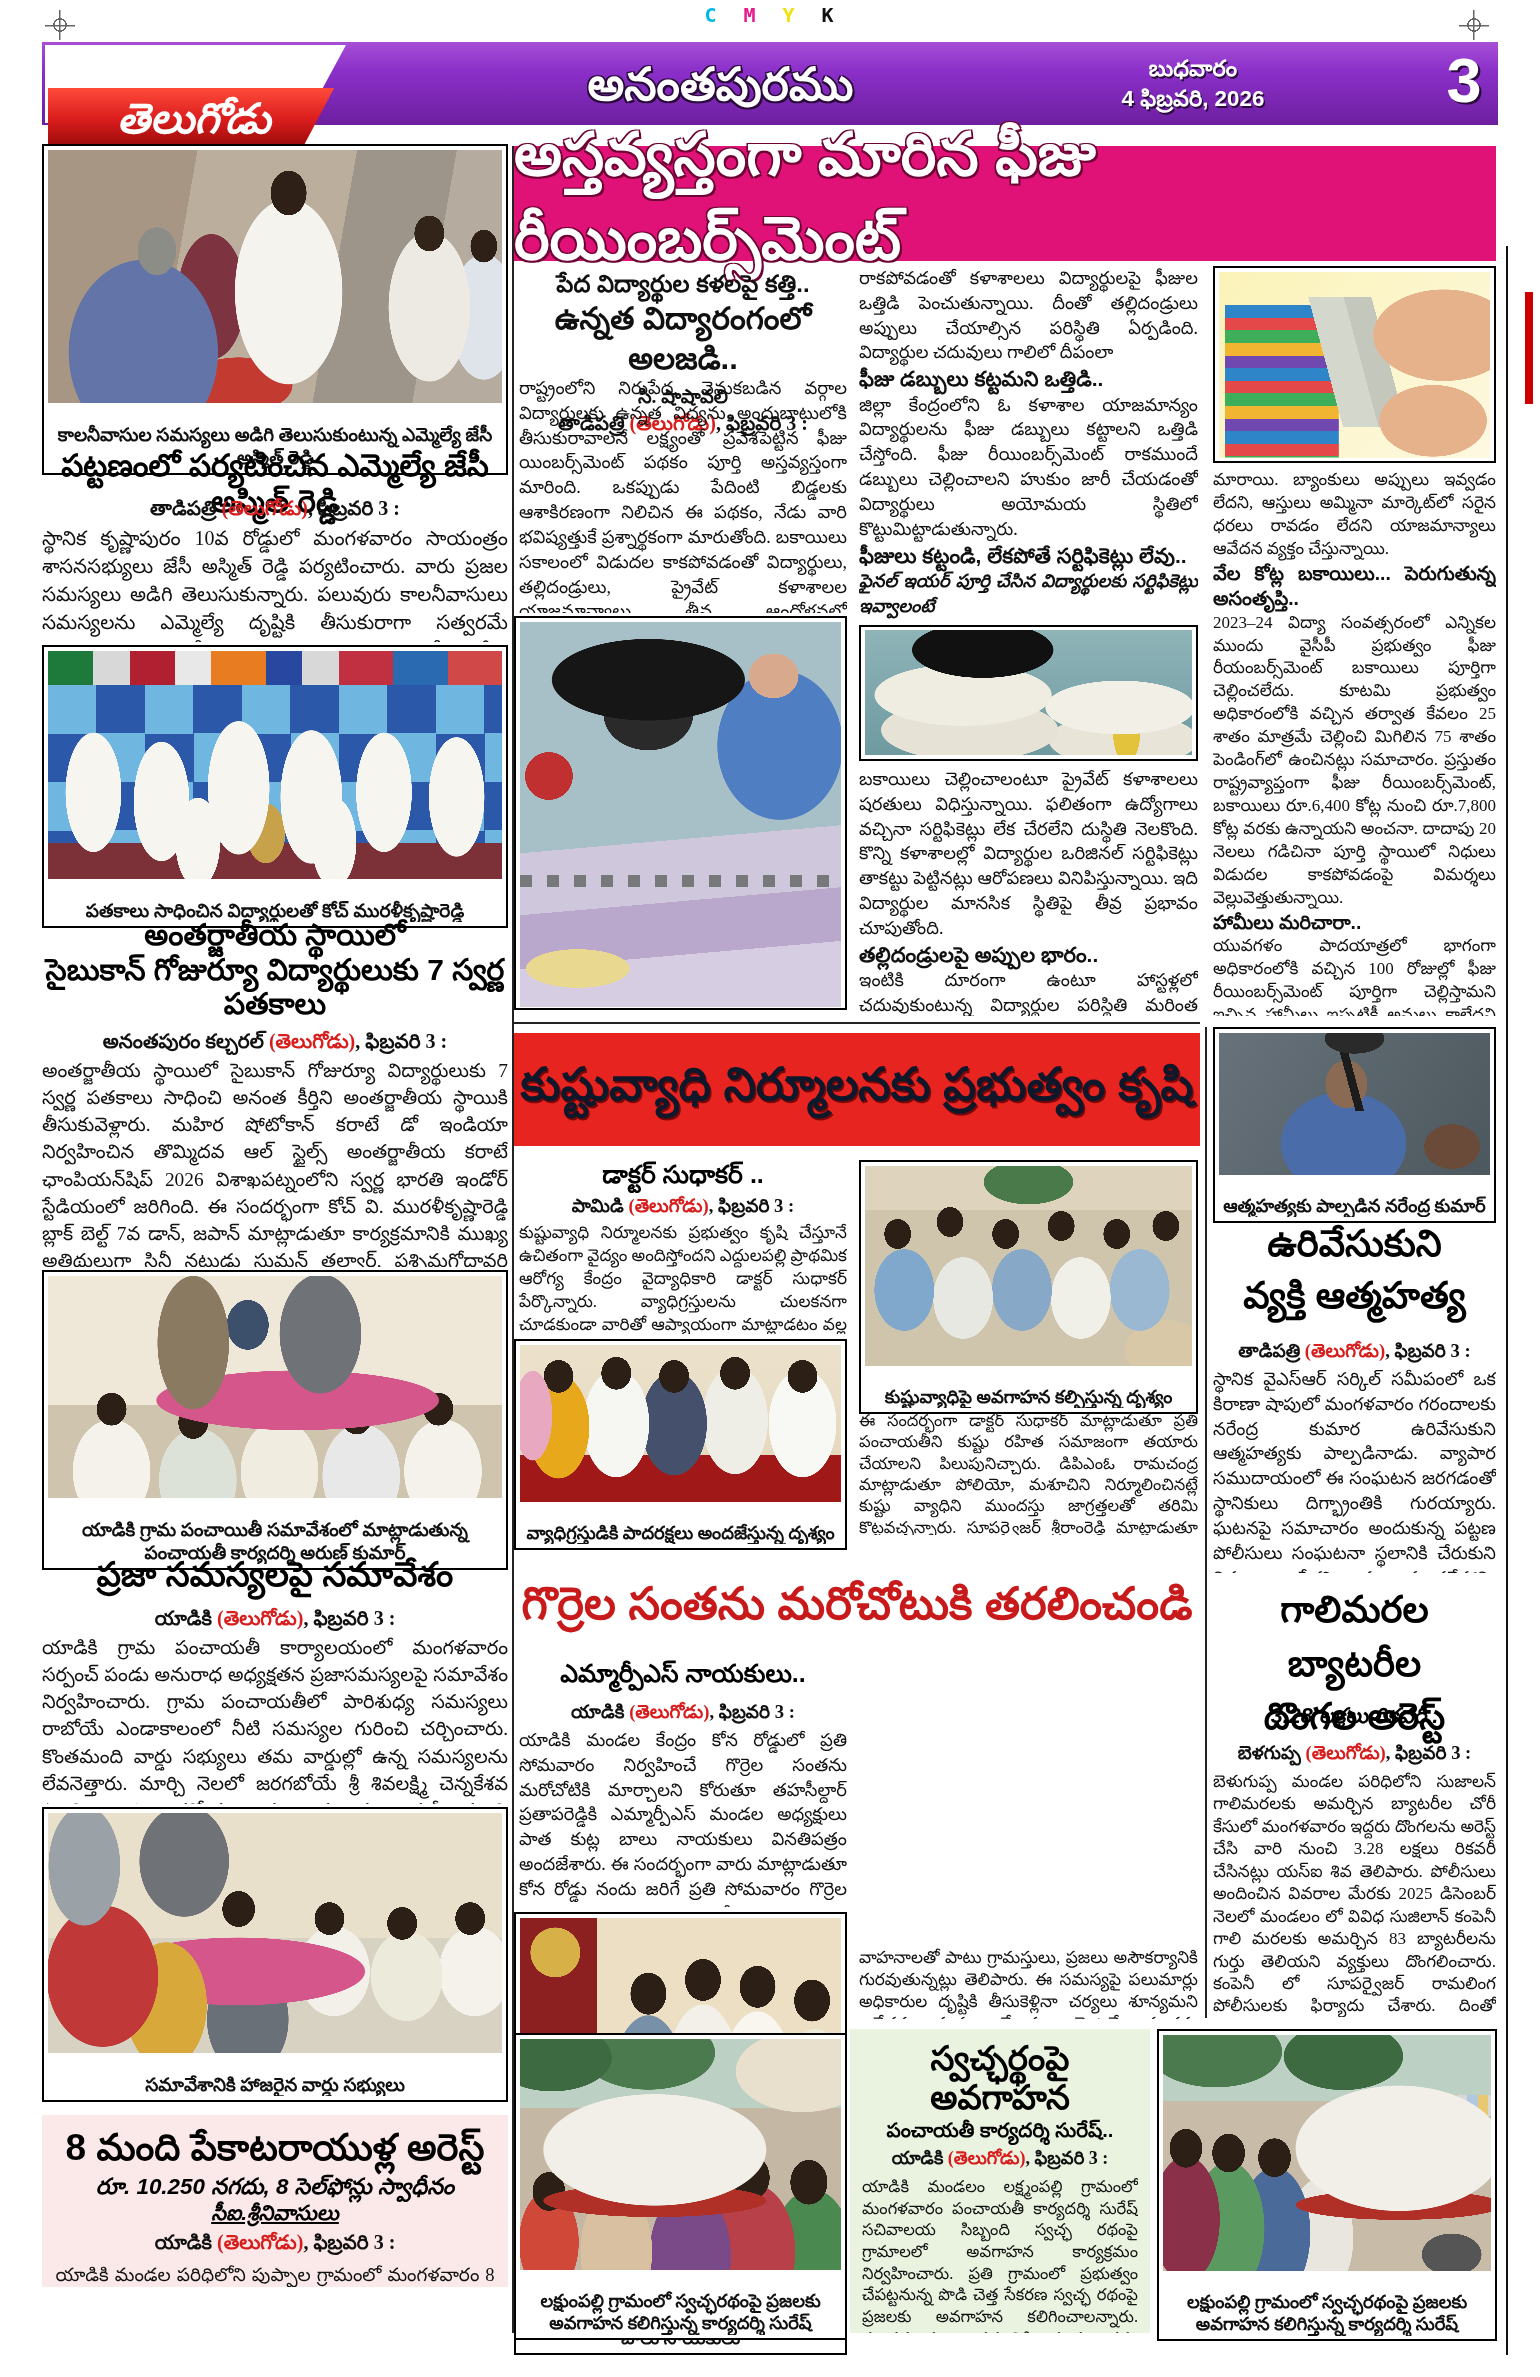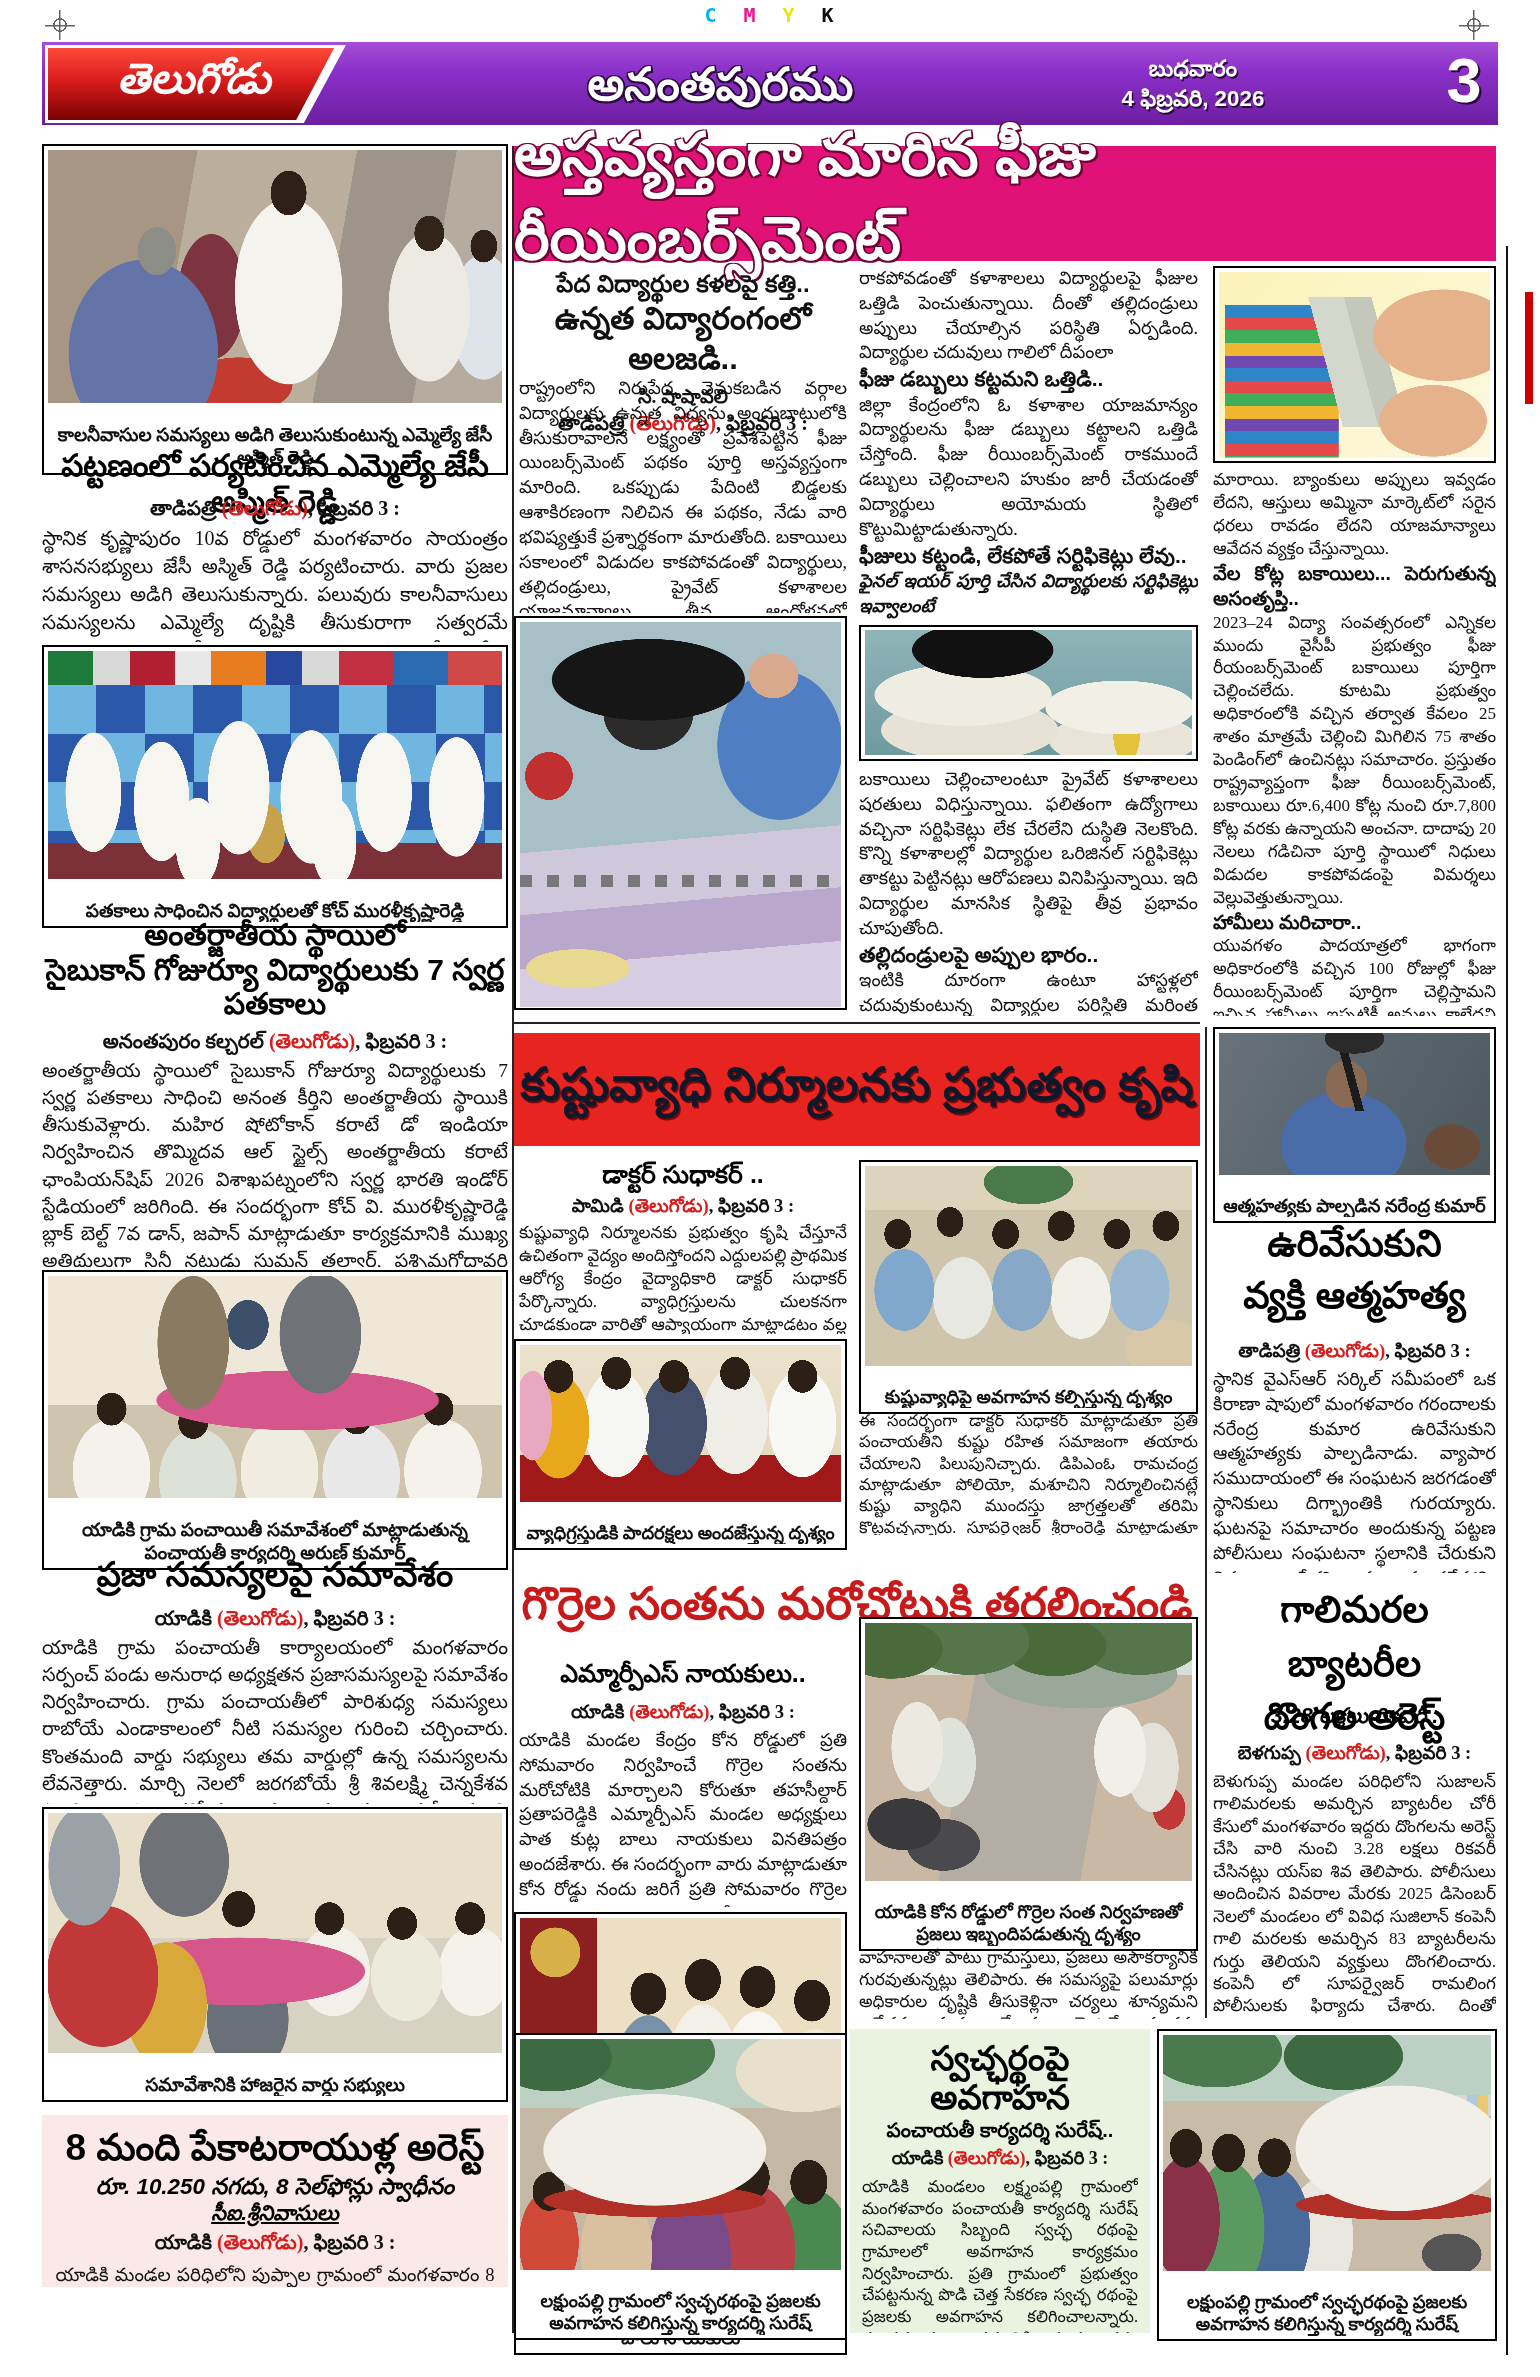--- a/index.html
+++ b/index.html
@@ -13,21 +13,21 @@
   .regmark{width:30px;height:30px;
     background:
       linear-gradient(#666,#666) center/100% 1.5px no-repeat,
       linear-gradient(#666,#666) center/1.5px 100% no-repeat,
       radial-gradient(circle at center, transparent 0 5.2px, #666 5.2px 6.7px, transparent 6.7px);}
   .masthead{background:linear-gradient(180deg,#a64fd6 0%,#8b2fc9 35%,#6d1fa0 100%);}
   .logo-white{clip-path:polygon(0 0,100% 0,86% 100%,0 100%);background:#fff;}
   .logo-red{clip-path:polygon(0 0,98% 0,85% 100%,0 100%);
     background:linear-gradient(180deg,#ff4a3a 0%,#d91c1c 45%,#7a0202 100%);
     color:#fff;font-family:"Liberation Sans","DejaVu Sans",sans-serif;
-    font-weight:bold;font-style:italic;display:flex;align-items:center;justify-content:center;}
+    font-weight:bold;font-style:italic;display:flex;align-items:center;justify-content:center;margin-top:40px;}
   .edition{color:#fff;font-weight:bold;text-align:center;
     font-family:"Liberation Sans","DejaVu Sans",sans-serif;
     text-shadow:2.2px 2.2px 0 #2a0a3a,-1.5px -1.5px 0 #2a0a3a,1.5px -1.5px 0 #2a0a3a,-1.5px 1.5px 0 #2a0a3a;}
   .daydate{color:#fff;font-weight:bold;text-align:center;line-height:1.35;
     font-family:"Liberation Sans","DejaVu Sans",sans-serif;
     text-shadow:1.5px 1.5px 0 #2a0a3a;}
   .pagenum{color:#fff;font-weight:bold;font-family:"Liberation Sans","DejaVu Sans",sans-serif;
     text-shadow:2.2px 2.2px 0 #2a0a3a;}
   
   .headline{font-weight:bold;text-align:center;color:#000;line-height:1.15;
@@ -395,24 +395,20 @@
   <div class="abs headline red-head" style="left:514px;top:1565px;width:686px;font-size:45px;line-height:78px;">గొర్రెల సంతను మరోచోటుకి తరలించండి</div>
   <div class="abs headline" style="left:519px;top:1659px;width:328px;font-size:25px;">ఎమ్మార్పీఎస్ నాయకులు..</div>
   <div class="abs dateline" style="left:519px;top:1701px;width:328px;font-size:18.6px;">
     <span>యాడికి</span> <span class="brand">(తెలుగోడు)</span><span>, ఫిబ్రవరి 3 :</span>
   </div>
   <div class="abs body-txt" style="left:519px;top:1728px;width:328px;height:179px;font-size:18px;line-height:1.38;">యాడికి మండల కేంద్రం కోన రోడ్డులో ప్రతి సోమవారం నిర్వహించే గొర్రెల సంతను మరోచోటికి మార్చాలని కోరుతూ తహసీల్దార్ ప్రతాపరెడ్డికి ఎమ్మార్పీఎస్ మండల అధ్యక్షులు పాత కుట్ల బాలు నాయకులు వినతిపత్రం అందజేశారు. ఈ సందర్భంగా వారు మాట్లాడుతూ కోన రోడ్డు నందు జరిగే ప్రతి సోమవారం గొర్రెల సంత వల్ల ఆ దారి పై పయనించే</div>
   <div class="abs photobox" style="left:514px;top:1912px;width:333px;">
     <div class="photo p-tah"></div>
     <div class="caption" style="font-size:18px;">తహసీల్దార్ ప్రతాప్ రెడ్డికి వినతి పత్రం అందిస్తున్న ఎమ్మార్పీఎస్ మండల అధ్యక్షులు బాలు నాయకులు</div>
   </div>
-  <div class="abs photobox" style="left:859px;top:1617px;width:339px;">
-    <div class="photo p-sheep"></div>
-    <div class="caption" style="font-size:18px;">యాడికి కోన రోడ్డులో గొర్రెల సంత నిర్వహణతో ప్రజలు ఇబ్బందిపడుతున్న దృశ్యం</div>
-  </div>
   <div class="abs body-txt" style="left:859px;top:1947px;width:339px;height:72px;font-size:17px;line-height:1.3;">వాహనాలతో పాటు గ్రామస్తులు, ప్రజలు అసౌకర్యానికి గురవుతున్నట్లు తెలిపారు. ఈ సమస్యపై పలుమార్లు అధికారుల దృష్టికి తీసుకెళ్లినా చర్యలు శూన్యమని ఆవేదన వ్యక్తం చేశారు. వెంటనే సంతను తరలించాలని కోరారు. ఈ కార్యక్రమంలో ఎమ్మార్పీఎస్ నాయకులు బాలు.చిరంజివి. చిన్న ఏసు తదితరులు పాల్గొన్నారు.</div>
 
   <div class="abs greenbox" style="left:850px;top:2029px;width:300px;height:304px;">
     <div class="headline" style="font-size:34px;">స్వచ్ఛర్థంపై అవగాహన</div>
     <div class="headline" style="font-size:20px;margin-top:1.5px;">పంచాయతీ కార్యదర్శి సురేష్..</div>
     <div class="dateline" style="font-size:18px;margin-top:6px;">
       <span>యాడికి</span> <span class="brand">(తెలుగోడు)</span><span>, ఫిబ్రవరి 3 :</span>
     </div>
     <div class="body-txt" style="height:173px;font-size:16.4px;line-height:1.32;margin-top:3px;">యాడికి మండలం లక్ష్మంపల్లి గ్రామంలో మంగళవారం పంచాయతీ కార్యదర్శి సురేష్ సచివాలయ సిబ్బంది స్వచ్ఛ రథంపై గ్రామాలలో అవగాహన కార్యక్రమం నిర్వహించారు. ప్రతి గ్రామంలో ప్రభుత్వం చేపట్టనున్న పొడి చెత్త సేకరణ స్వచ్ఛ రథంపై ప్రజలకు అవగాహన కలిగించాలన్నారు. మంగళవారం గ్రావమానికి స్వచ్ఛ రథం వచ్చిందని ప్రజలు పొడి చెత్త వేసి వాటికి తగట్టుగా వస్తువులు తీసుకోవచ్చని వాటి వివరాలను ప్రజలకు వివరించారు. గ్రామాలలో ఇంటి పన్ను, కుళాయి పన్ను చెల్లించాలని తెలిపారు. ఈ కార్యక్రమంలో సచివాలయ కార్యదర్శి సురేష్. సచివాలయ సిబ్బంది స్వచ్ఛరథం చాంద్ బాషా పాల్గొన్నారు.</div>
   </div>

